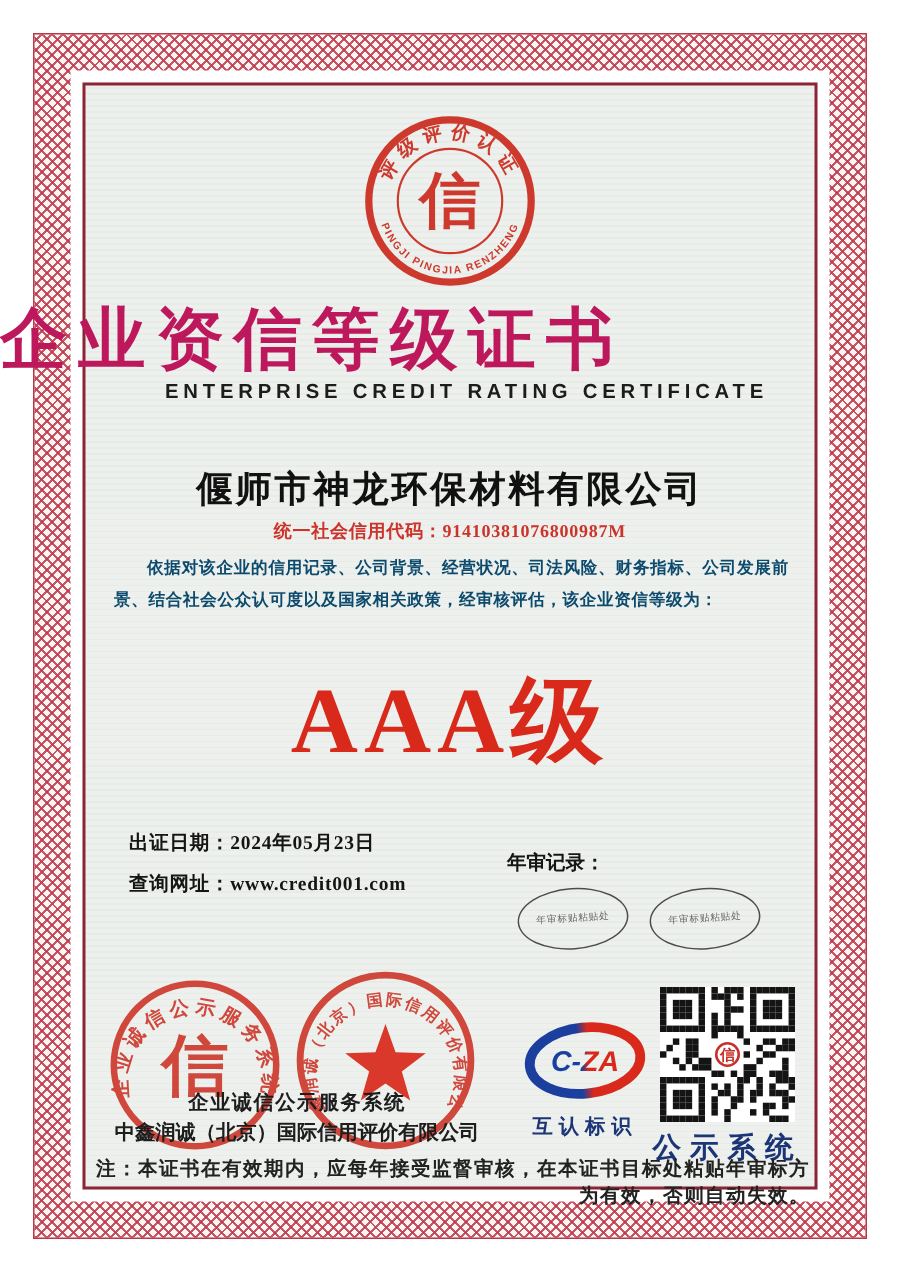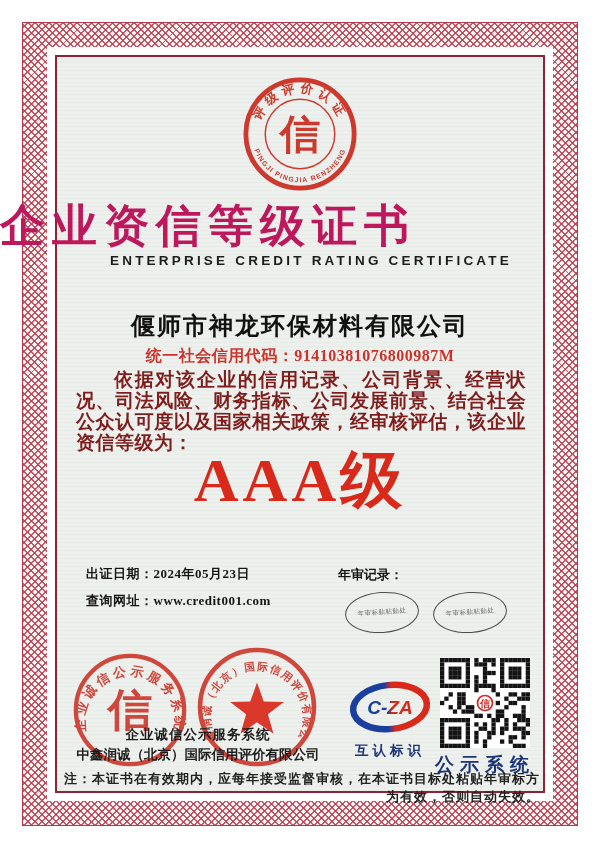--- a/index.html
+++ b/index.html
@@ -24,28 +24,28 @@
   .title{position:absolute;left:0;right:0;top:196px;
          font-size:45px;font-weight:bold;color:#be185d;letter-spacing:7px;}
   .subtitle{position:absolute;left:0;right:0;top:253px;text-align:center;
          font-family:"Liberation Sans","DejaVu Sans",sans-serif;
          font-size:13.5px;font-weight:bold;color:#1c1c1c;letter-spacing:3.2px;padding-left:22px;}
   .credit-code{position:absolute;right:95px;top:281px;
          font-size:12.5px;font-weight:bold;color:#cc342b;letter-spacing:1px;}
   .company{position:absolute;left:0;right:0;top:310px;text-align:center;
          font-size:24px;font-weight:bold;color:#111;letter-spacing:2px;}
   .uscc{position:absolute;left:0;right:0;top:346px;text-align:center;
-         font-size:16px;font-weight:bold;color:#cc342b;letter-spacing:.5px;}
+         font-size:12px;font-weight:bold;color:#cc342b;letter-spacing:.5px;}
   .body-text{position:absolute;left:76px;right:74px;top:369px;
-         font-size:19px;font-weight:bold;color:#7f1d1d;line-height:21px;
+         font-size:11px;font-weight:bold;color:#0c4a6e;line-height:21px;
          text-align:justify;text-indent:2em;letter-spacing:.5px;}
   .rating{position:absolute;left:0;right:0;top:438px;text-align:center;
          font-size:62px;font-weight:bold;color:#d8291b;letter-spacing:4px;}
   
-  .details{position:absolute;left:86px;top:560px;font-size:13px;font-weight:bold;color:#151515;}
+  .details{position:absolute;left:86px;top:548px;font-size:13px;font-weight:bold;color:#151515;}
   .details .row{height:27px;line-height:27px;letter-spacing:.5px;}
   
   .annual-label{position:absolute;left:338px;top:566px;font-size:13px;font-weight:bold;color:#151515;}
   .sticker{position:absolute;width:72px;height:39px;border:1px solid #4c4c4c;border-radius:50%;
            display:flex;align-items:center;justify-content:center;background:transparent;}
   .sticker span{font-size:6.5px;color:#6a6a6a;letter-spacing:.5px;}
   .sticker.s1{left:345px;top:592px;transform:rotate(-4deg);}
   .sticker.s2{left:433px;top:592px;transform:rotate(-4deg);}
   
   .seal-left{position:absolute;left:72px;top:652px;width:116px;height:116px;opacity:.92;}

